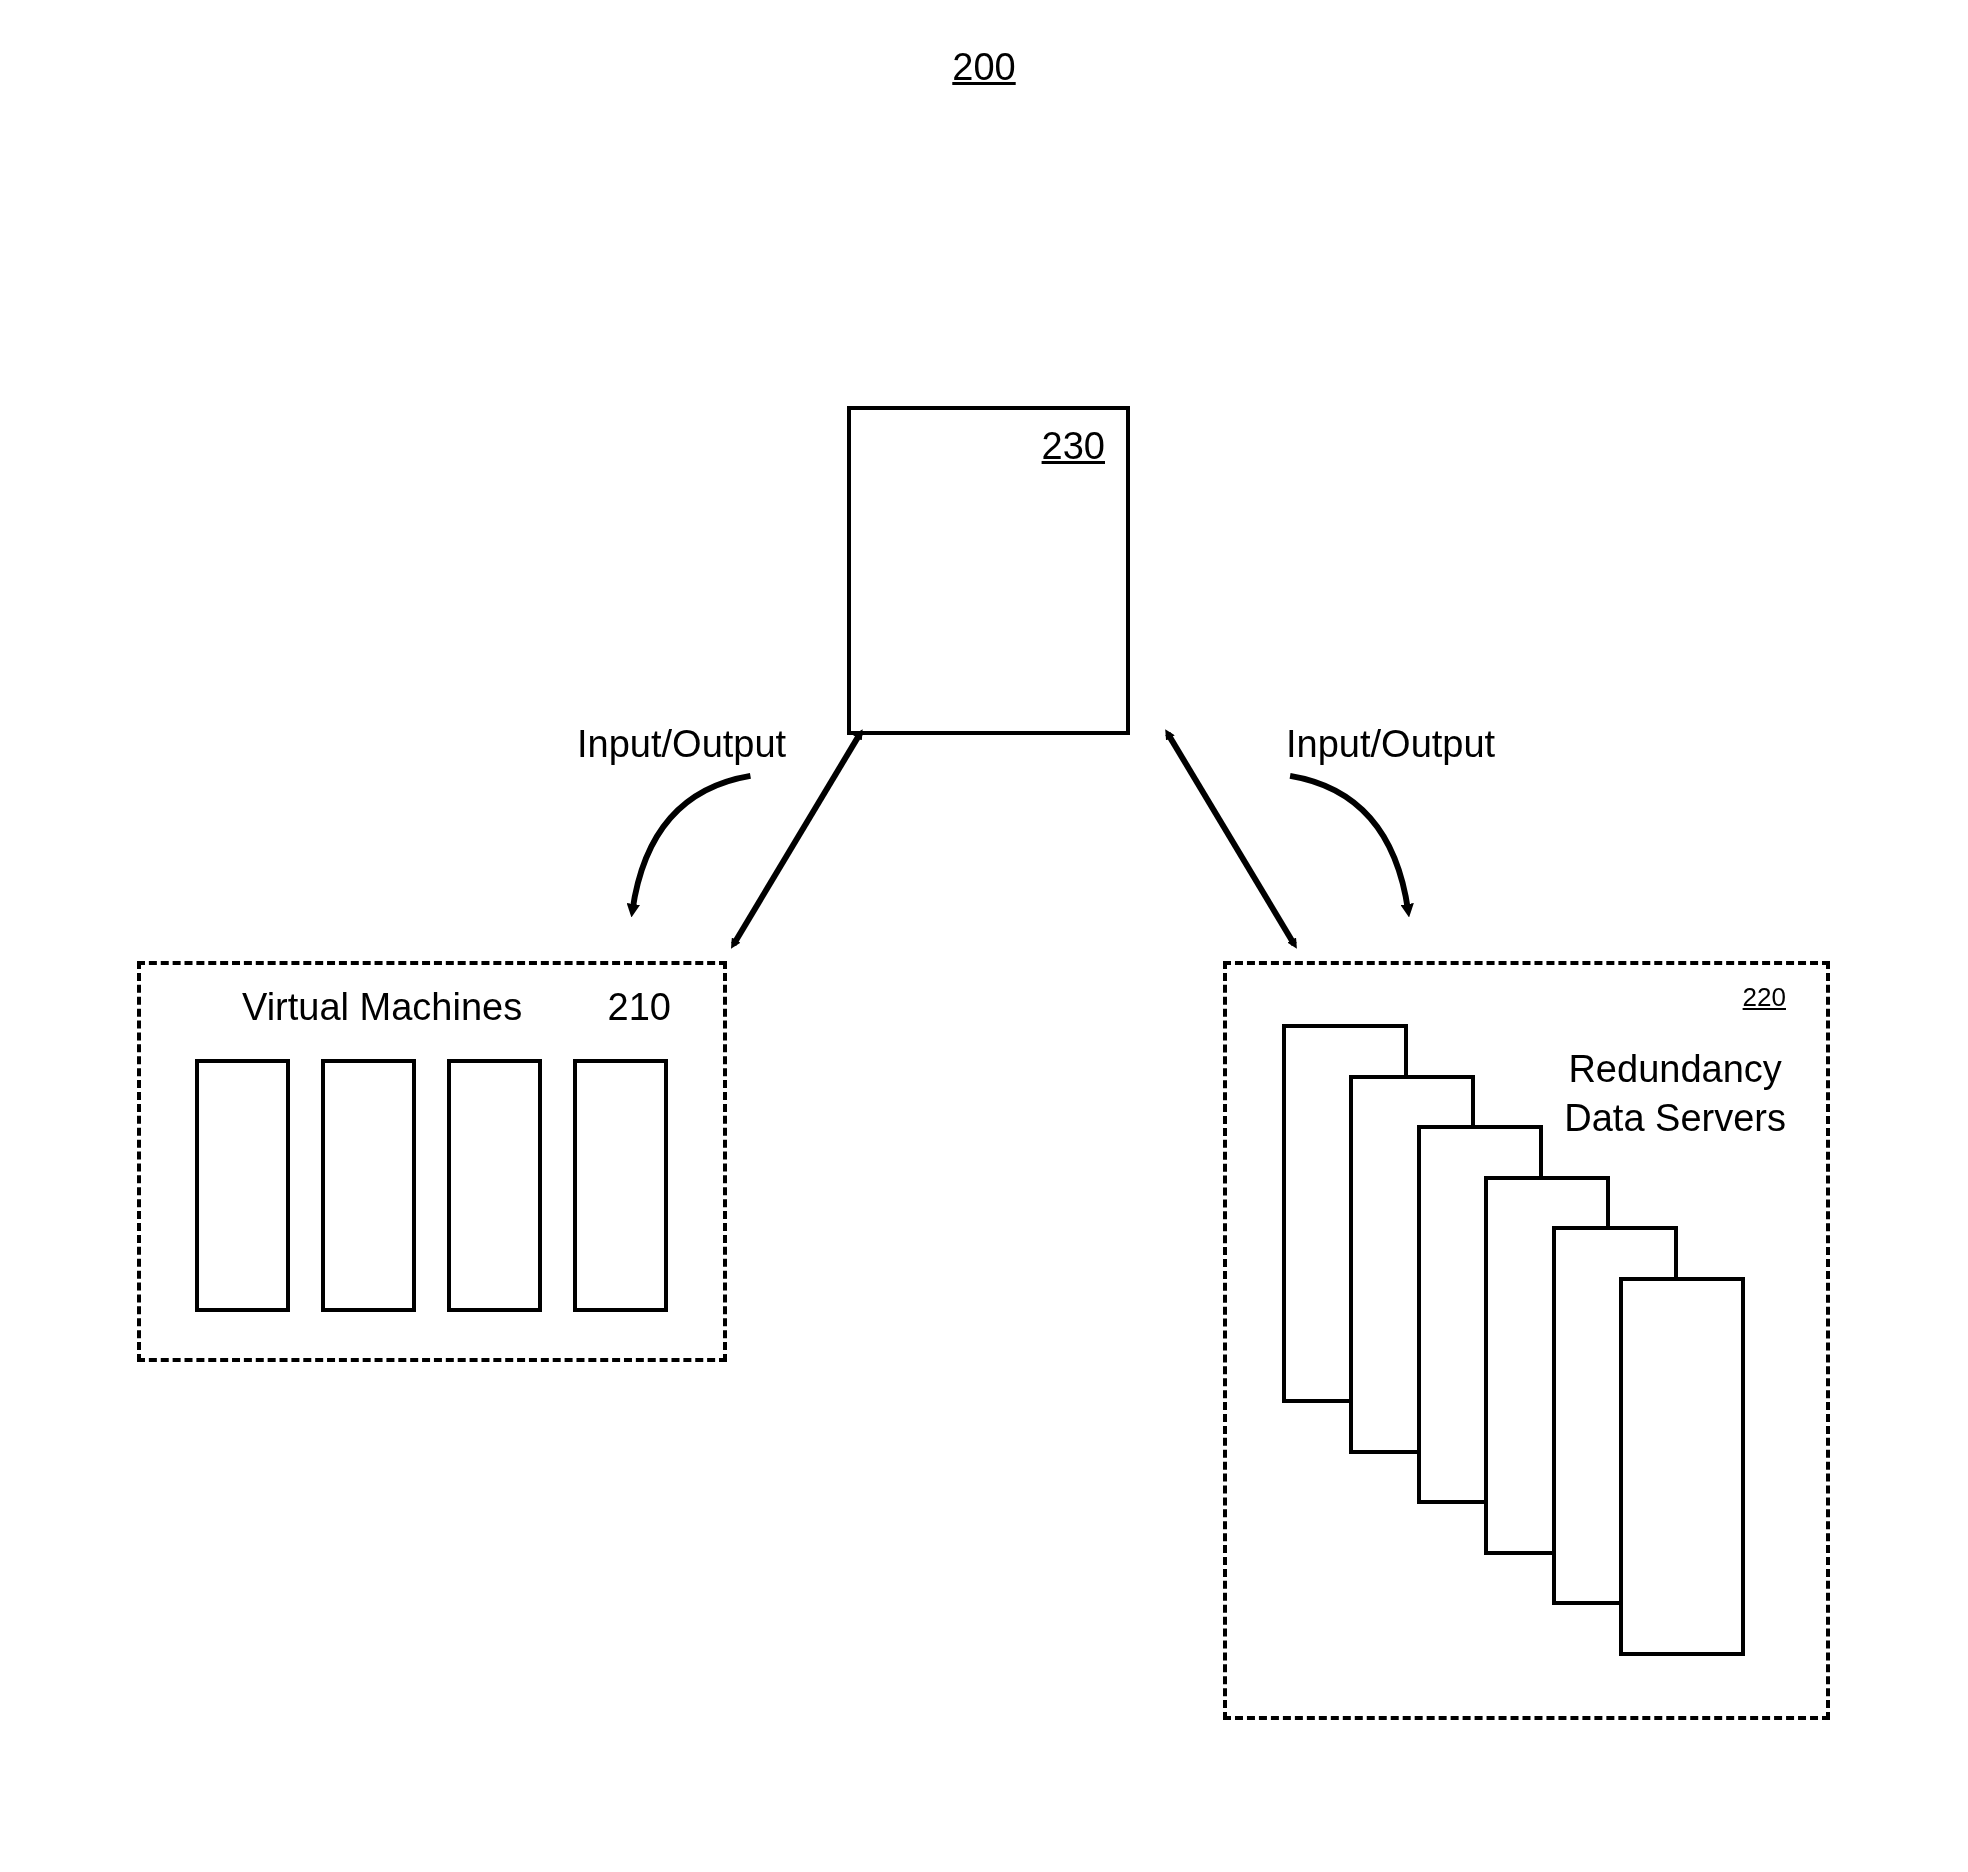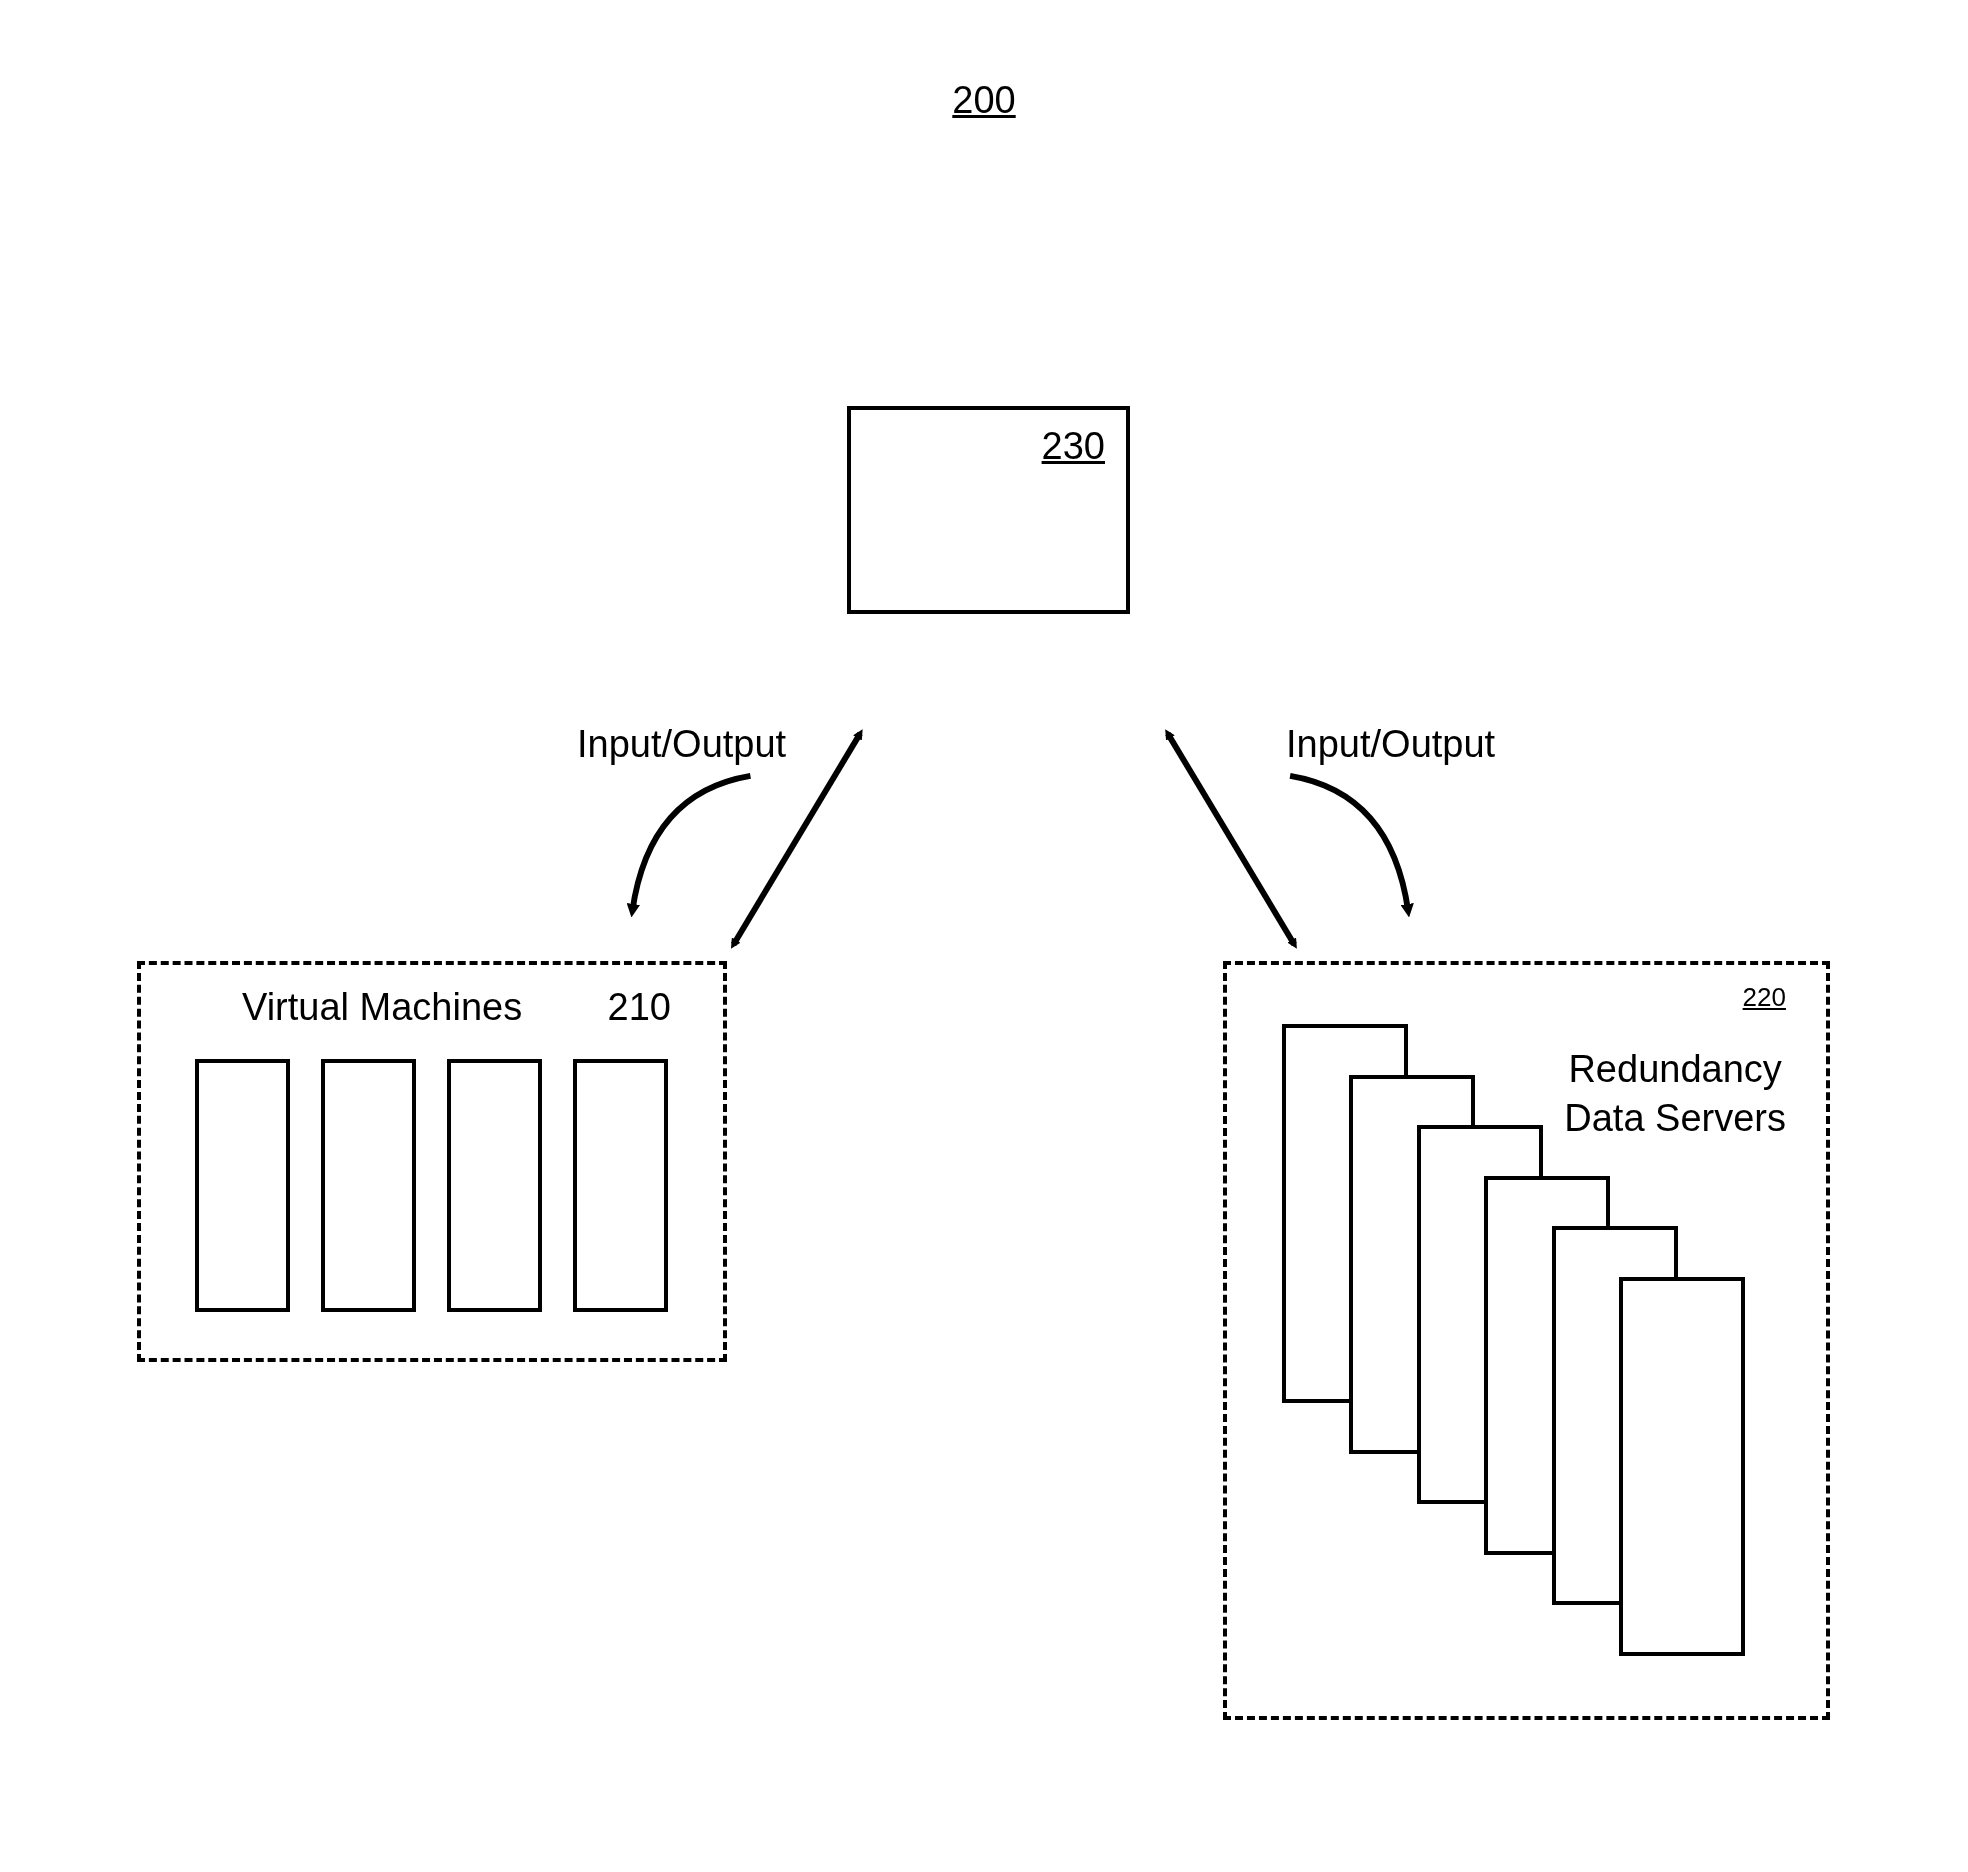--- a/index.html
+++ b/index.html
@@ -9,33 +9,33 @@
     }
     body {
       width: 1968px;
       height: 1872px;
       background: white;
       font-family: Arial, sans-serif;
       position: relative;
     }
     .diagram-title {
       position: absolute;
-      top: 79px;
+      top: 46px;
       left: 50%;
       transform: translateX(-50%);
       font-size: 38px;
       text-decoration: underline;
       text-align: center;
     }
     .replication-box {
       position: absolute;
       top: 406px;
       left: 847px;
       width: 283px;
-      height: 208px;
+      height: 329px;
       border: 4.2px solid black;
     }
     .replication-ref {
       position: absolute;
       top: 15px;
       right: 21px;
       font-size: 38px;
       text-decoration: underline;
     }
     .replication-label {

